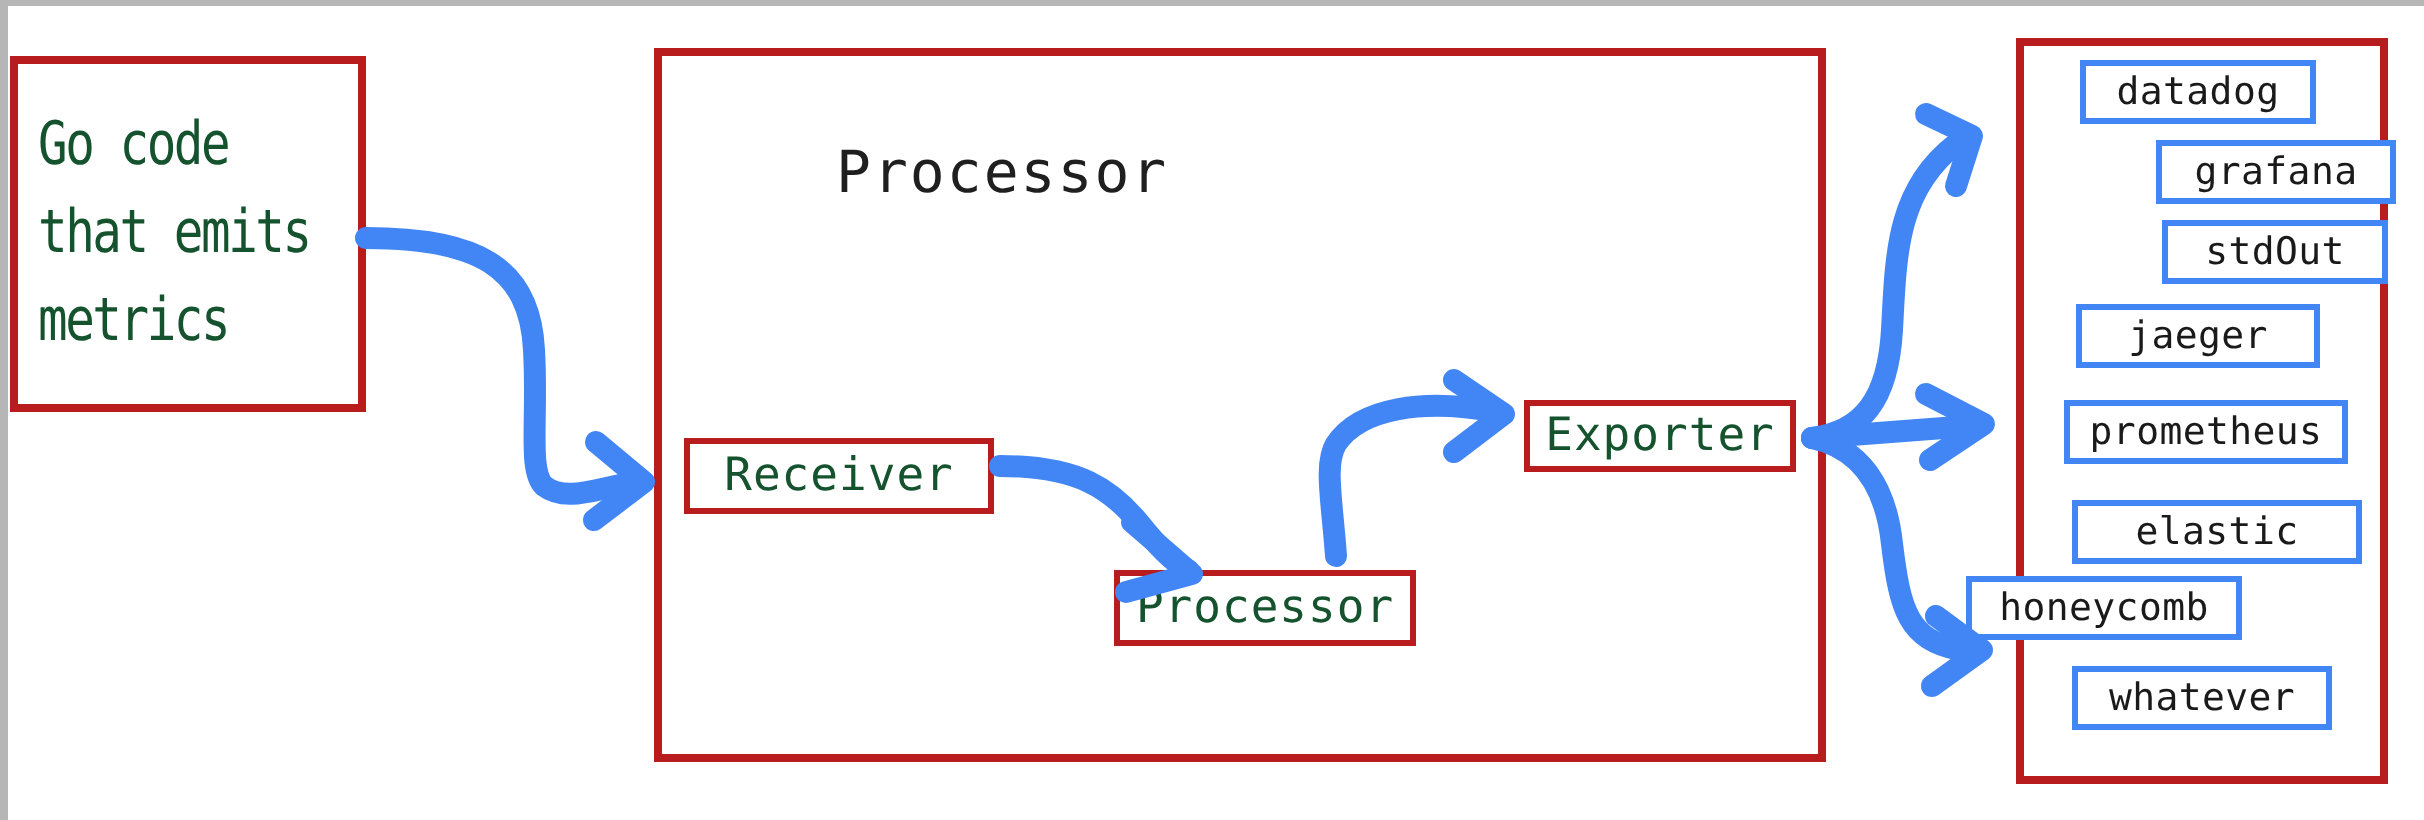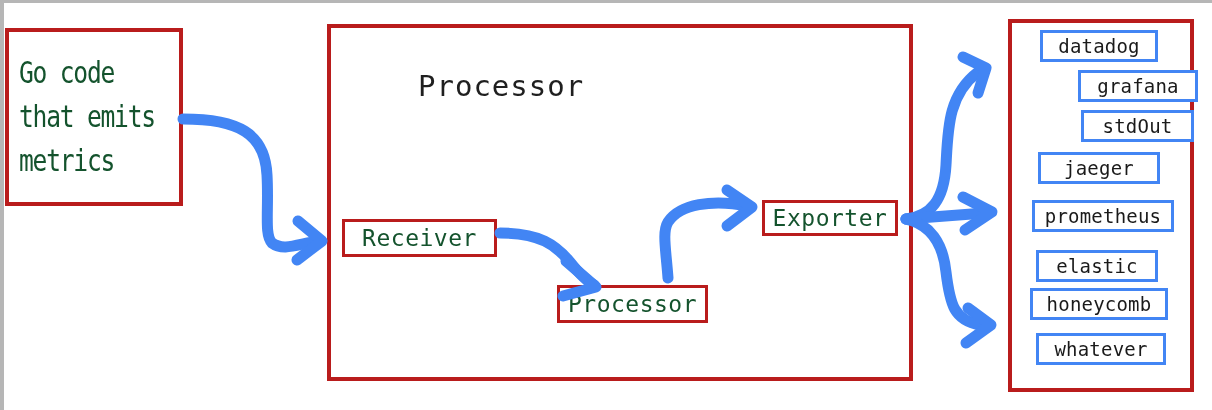--- a/index.html
+++ b/index.html
@@ -162,24 +162,24 @@
       </div>
       <div class="backend-item" style="left: 1046px; top: 110px; width: 113px; margin-left: 35px;">
         <span>stdOut</span>
       </div>
       <div class="backend-item" style="left: 1038px; top: 152px; width: 122px;">
         <span>jaeger</span>
       </div>
       <div class="backend-item" style="left: 1032px; top: 200px; width: 142px;">
         <span>prometheus</span>
       </div>
-      <div class="backend-item" style="left: 1036px; top: 250px; width: 122px;">
+      <div class="backend-item" style="left: 1036px; top: 250px; width: 145px;">
         <span>elastic</span>
       </div>
-      <div class="backend-item" style="left: 1030px; top: 288px; width: 138px;">
+      <div class="backend-item" style="left: 983px; top: 288px; width: 138px;">
         <span>honeycomb</span>
       </div>
       <div class="backend-item" style="left: 1036px; top: 333px; width: 130px;">
         <span>whatever</span>
       </div>
     </div>
 
   <svg class="arrows" viewBox="0 0 1212 410">
     <g fill="none" stroke="#4285f4" stroke-width="11" stroke-linecap="round" stroke-linejoin="round">
 

